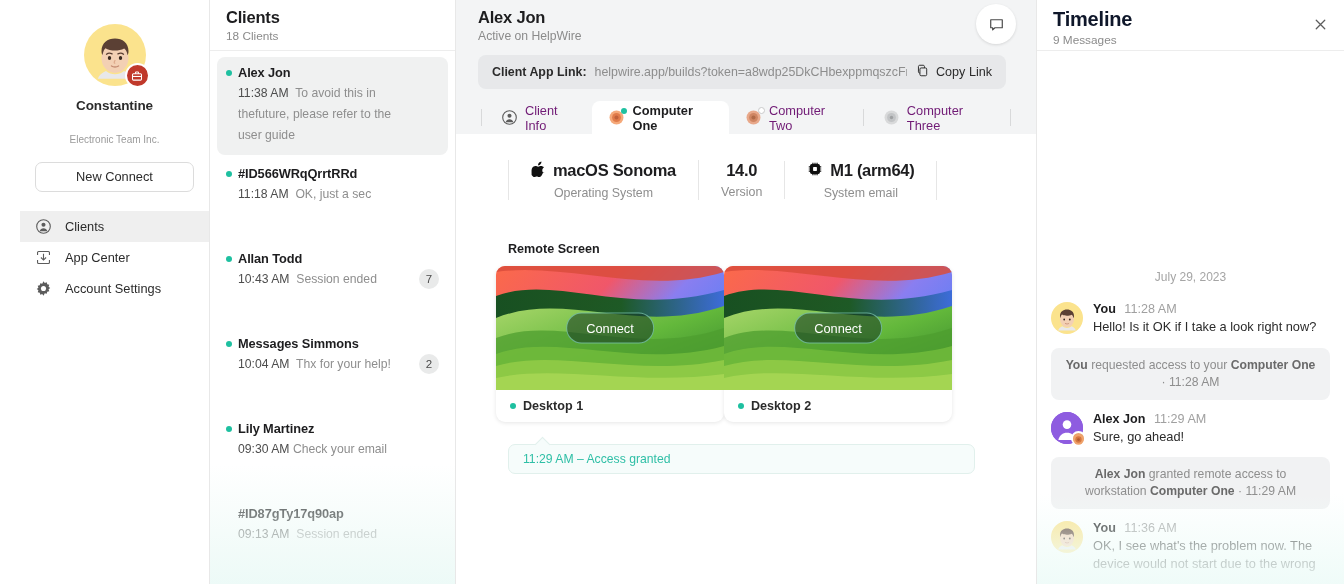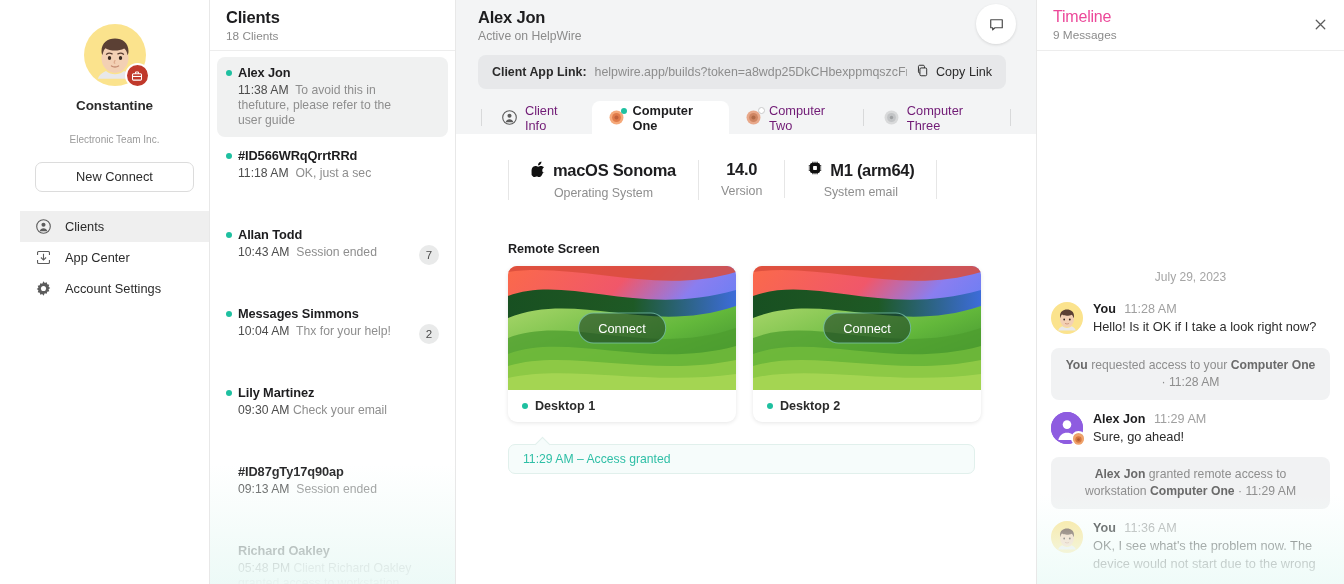--- a/index.html
+++ b/index.html
@@ -77,21 +77,21 @@
   .client-row {
     border-radius: 8px; padding: 8px 9px 9px 9px;
     position: relative; cursor: pointer; margin-bottom: 3px;
   }
   .client-row.selected { background: #f0f1f1; }
   .client-name-line { display: flex; align-items: center; gap: 6px; }
   .dot-green { width: 6px; height: 6px; border-radius: 50%; background: #1ec0a0; flex: 0 0 6px; }
   .dot-spacer { width: 6px; flex: 0 0 6px; }
   .client-name { font-size: 12.8px; font-weight: 700; color: #1d1d1f; letter-spacing: -0.1px; }
   .client-sub {
-    font-size: 12.2px; color: #8e8e8e; margin-top: 3px; line-height: 15px;
+    font-size: 12.2px; color: #8e8e8e; margin-top: 3px; line-height: 21px;
     padding-left: 12px; padding-right: 34px;
   }
   .client-sub .t { color: #4d4d4d; }
   .unread {
     position: absolute; right: 9px; top: 26px;
     min-width: 20px; height: 20px; border-radius: 10px;
     background: #e9eaea; color: #4a4a4a; font-size: 11.5px;
     display: flex; align-items: center; justify-content: center; padding: 0 6px;
   }
   .list-fade {
@@ -139,28 +139,28 @@
     position: absolute; right: -2px; top: -1px;
     width: 6px; height: 6px; border-radius: 50%; background: #1ec0a0;
   }
   .tab-offline {
     position: absolute; right: -3px; top: -2px;
     width: 7px; height: 7px; border-radius: 50%; background: #fff;
     border: 1px solid #c9cacb;
   }
 
   .main-body { flex: 1 1 auto; background: #fff; padding: 26px 0 0 0; overflow: hidden; }
-  .sysinfo { display: flex; align-items: flex-start; padding-left: 52px; }
+  .sysinfo { display: flex; align-items: center; padding-left: 52px; }
   .sys-cell { padding: 0 22px; text-align: center; border-right: 1px solid #e6e6e6; }
   .sys-cell:first-child { border-left: 1px solid #e6e6e6; }
   .sys-top { font-size: 16.5px; font-weight: 700; color: #1d1d1f; display: flex; align-items: center; justify-content: center; gap: 7px; letter-spacing: -0.3px; }
   .sys-bot { font-size: 12.4px; color: #8e8e8e; margin-top: 5px; }
 
   .section-label { font-size: 12.6px; font-weight: 700; color: #1d1d1f; margin: 42px 0 10px 52px; }
-  .screens { display: flex; gap: 17px; margin-left: 52px; }
+  .screens { display: flex; margin-left: 40px; }
   .screen-card {
     width: 228px; border-radius: 9px; overflow: hidden;
     background: #fff; box-shadow: 0 1px 4px rgba(0,0,0,0.10);
   }
   .screen-thumb { height: 124px; position: relative; overflow: hidden; }
   .connect-btn {
     position: absolute; left: 50%; top: 50%; transform: translate(-50%,-50%);
     padding: 7px 19px; border-radius: 16px;
     background: rgba(20,55,35,0.55);
     border: 1px solid rgba(140,220,200,0.65);
@@ -181,21 +181,21 @@
     transform: rotate(45deg);
   }
 
   
   .timeline {
     width: 308px; flex: 0 0 308px; height: 584px;
     background: #ffffff; border-left: 1px solid #e8e8e8;
     display: flex; flex-direction: column; position: relative; overflow: hidden;
   }
   .tl-head { padding: 8px 16px 9px 16px; border-bottom: 1px solid #ededed; height: 51px; position: relative; }
-  .tl-title { font-size: 16px; font-weight: 400; color: #ec4899; letter-spacing: -0.2px; }
+  .tl-title { font-size: 20px; font-weight: 700; color: #0f172a; letter-spacing: -0.2px; }
   .tl-count { font-size: 11.8px; color: #8b8b8b; margin-top: 2px; }
   .tl-close { position: absolute; right: 14px; top: 16px; cursor: pointer; width: 18px; height: 18px; }
   .tl-body { flex: 1 1 auto; display: flex; flex-direction: column; justify-content: flex-end; padding: 0 14px 0 14px; }
   .tl-date { text-align: center; font-size: 12px; color: #a5a5a5; margin-bottom: 18px; }
   .msg { display: flex; gap: 10px; margin-bottom: 12px; }
   .msg-av { width: 32px; height: 32px; border-radius: 50%; flex: 0 0 32px; position: relative; overflow: visible; }
   .av-yellow { background: #fbe38d; overflow: hidden; }
   .av-purple { background: #8e5ce0; overflow: hidden; }
   .av-sub {
     position: absolute; right: -3px; bottom: -2px; width: 15px; height: 15px;

